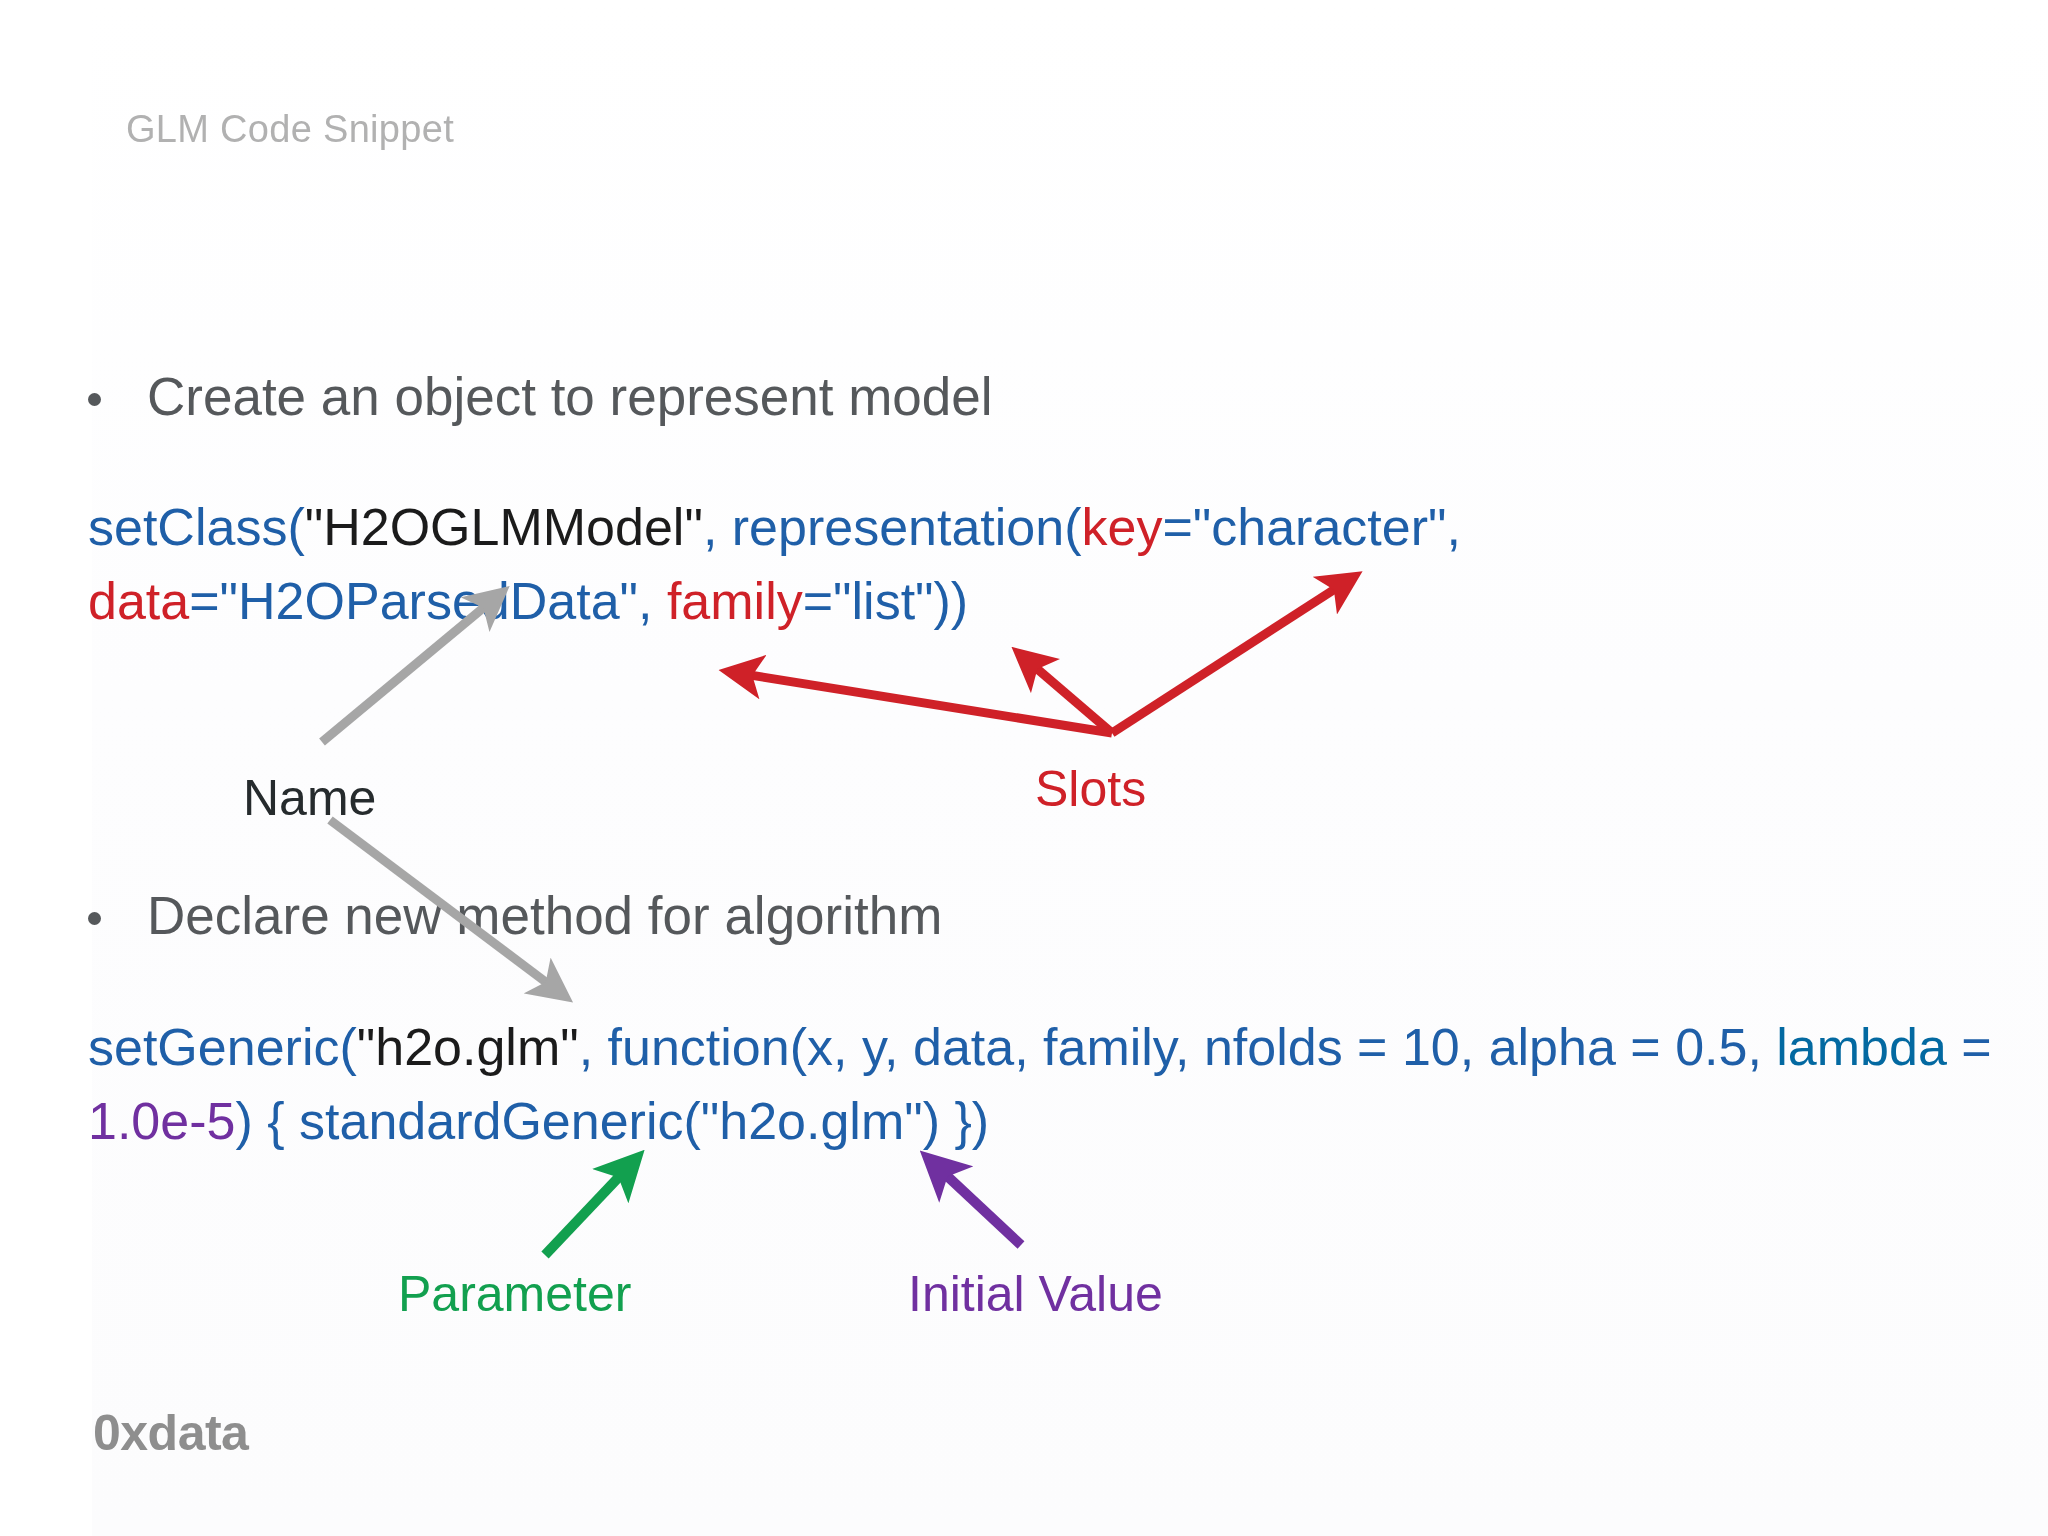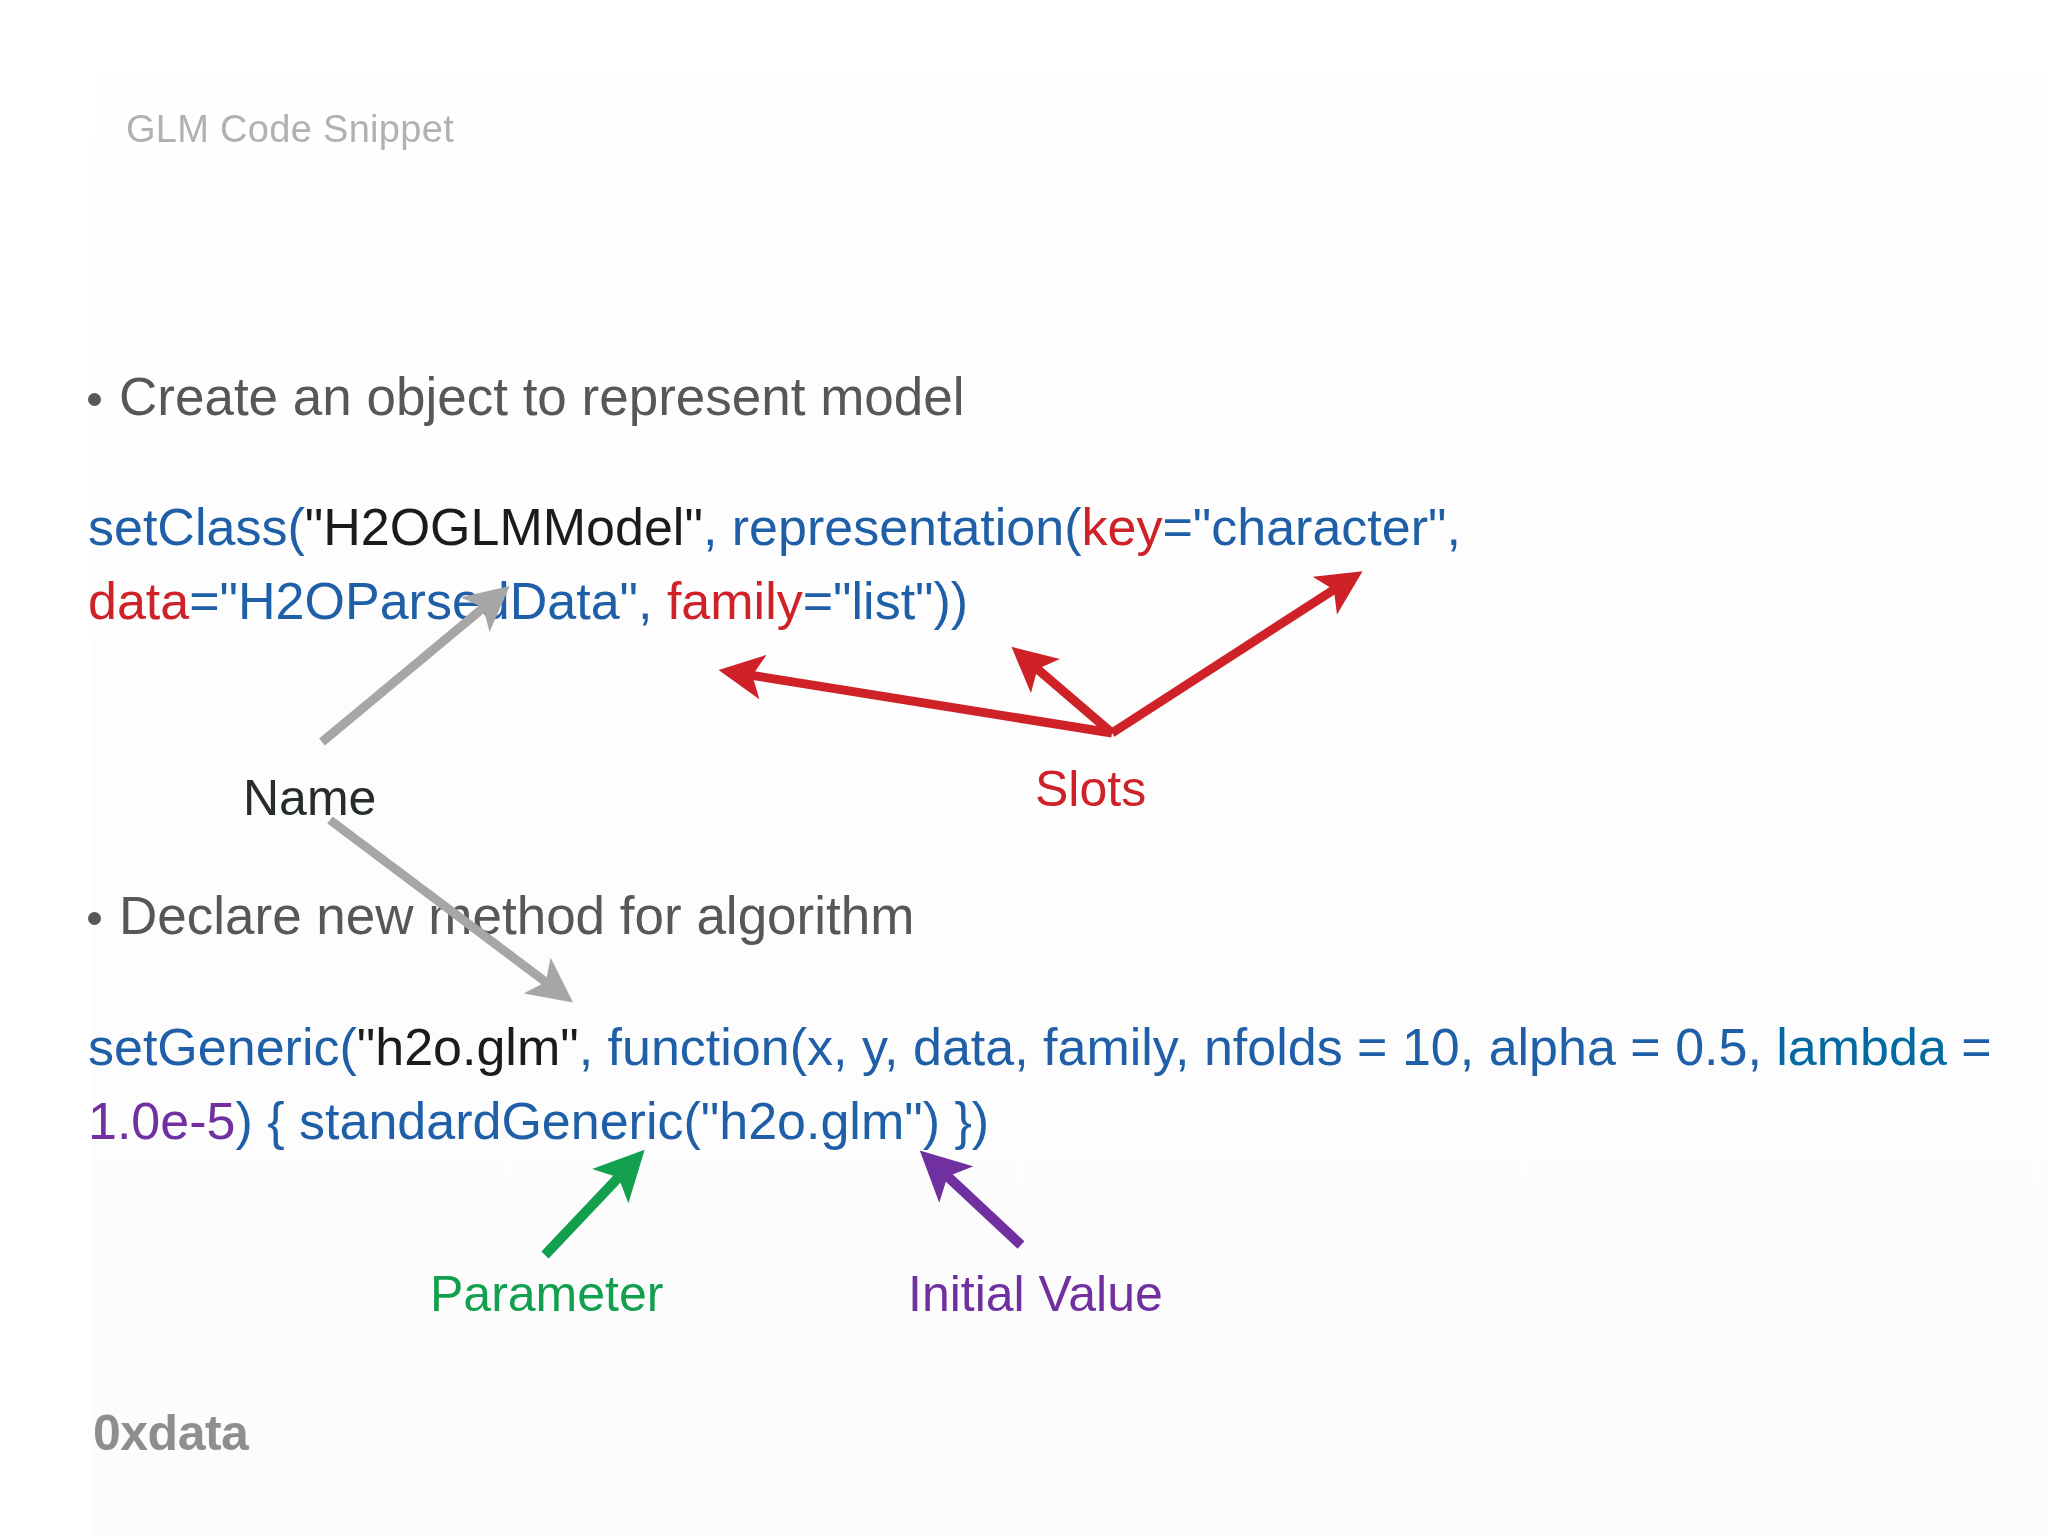--- a/index.html
+++ b/index.html
@@ -59,20 +59,21 @@
     background: #55585b;
     display: inline-block;
     margin-right: 18px;
     flex: 0 0 auto;
     position: relative;
     top: -9px;
   }
   .bullet-text {
     font-size: 53px;
     color: #55585b;
+    margin-left: 28px;
   }
   #bullet1 { left: 88px; top: 366px; }
   #bullet2 { left: 88px; top: 885px; }
 
   
   .code {
     position: absolute;
     font-size: 52px;
     line-height: 74px;
     color: #1f5fa8;
@@ -88,21 +89,21 @@
   .c-purple { color: #7030a0; }
 
   
   .anno {
     position: absolute;
     font-size: 50px;
     white-space: nowrap;
   }
   #label-name   { left: 243px;  top: 755px;  color: #262b2d; margin-top: 14px; }
   #label-slots  { left: 1035px; top: 760px;  color: #cf2128; }
-  #label-param  { left: 398px;  top: 1265px; color: #12a04f; margin-left: 32px; }
+  #label-param  { left: 398px;  top: 1265px; color: #12a04f; }
   #label-init   { left: 908px;  top: 1265px; color: #7030a0; }
 
   
   #arrows {
     position: absolute;
     left: 0; top: 0;
     width: 2048px;
     height: 1536px;
     pointer-events: none;
   }

